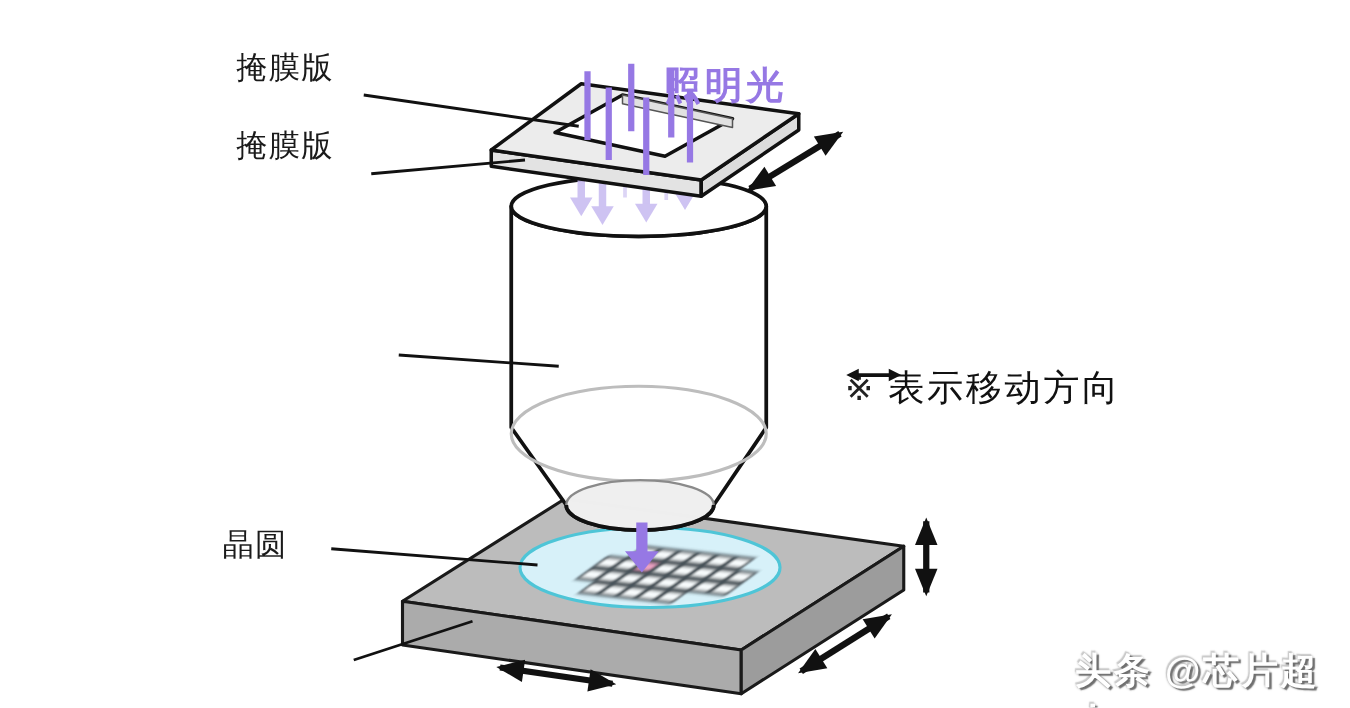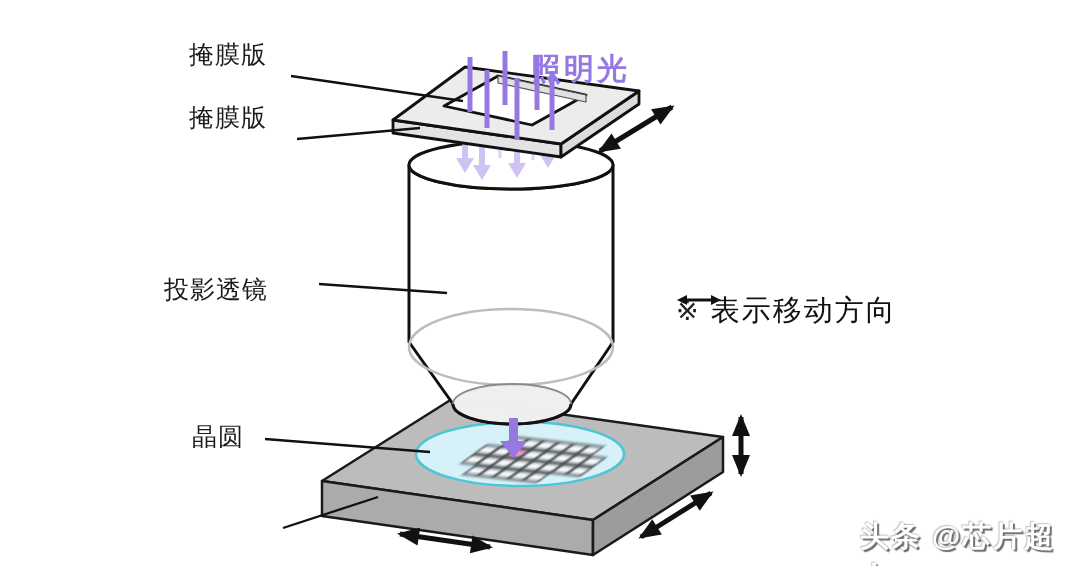--- a/index.html
+++ b/index.html
@@ -15,21 +15,21 @@
     position:absolute;font-size:25px;letter-spacing:1px;color:#1a1a1a;
     white-space:nowrap;line-height:1.0;
   }
   #illumination-label{
     left:531px;top:13px;font-size:30px;font-weight:bold;
     color:var(--purple,#9678E4);letter-spacing:3px;margin-top:41px;
   }
   #mask-label{left:180px;top:42px;width:96px;text-align:center;}
   #mask-stage-label{left:180px;top:95px;width:96px;text-align:center;line-height:45px;}
   #lens-label{left:164px;top:277px;}
-  #wafer-label{left:192px;top:424px;}
+  #wafer-label{left:178px;top:424px;}
   #wafer-stage-label{left:182px;top:511px;}
   #note{
     position:absolute;left:676px;top:291px;display:flex;align-items:center;gap:12px;
   }
   #note .sym{font-size:27px;color:#222;}
   #note .txt{font-size:29px;letter-spacing:2px;color:#111;}
   #watermark{
     position:absolute;left:860px;top:517px;font-size:29px;font-weight:bold;
     letter-spacing:2px;color:#ffffff;
     text-shadow:2px 2px 1px #6e6e6e,-1px -1px 1px #c8c8c8,0 0 2px #9a9a9a;
@@ -161,21 +161,20 @@
   </svg>
 
   <div class="lbl" id="illumination-label">照明光</div>
 
   <div class="lbl" id="mask-label">掩膜版</div>
 
   <div class="lbl" id="mask-stage-label">
     <div>掩膜版</div>
   </div>
 
-  <div class="lbl" id="lens-label">投影透镜</div>
 
   <div class="lbl" id="wafer-label">晶圆</div>
 
 
   <div id="note">
     <span class="sym">※</span>
     <svg width="46" height="18" viewBox="0 0 46 18">
       <line x1="8" y1="9" x2="38" y2="9" stroke="#111" stroke-width="3"></line>
       <polygon points="1,9 11,4 11,14" fill="#111"></polygon>
       <polygon points="45,9 35,4 35,14" fill="#111"></polygon>

